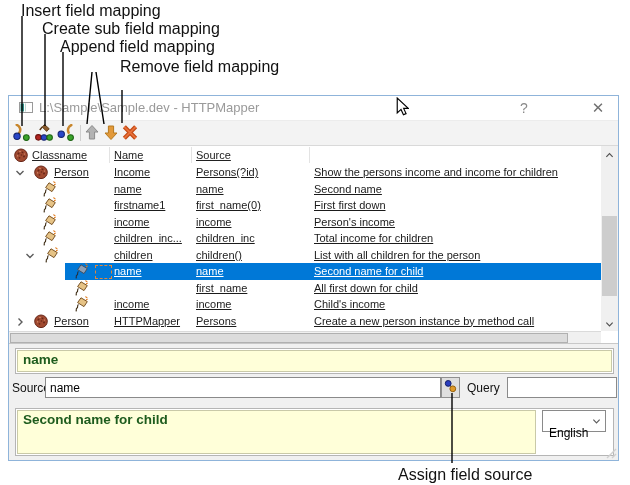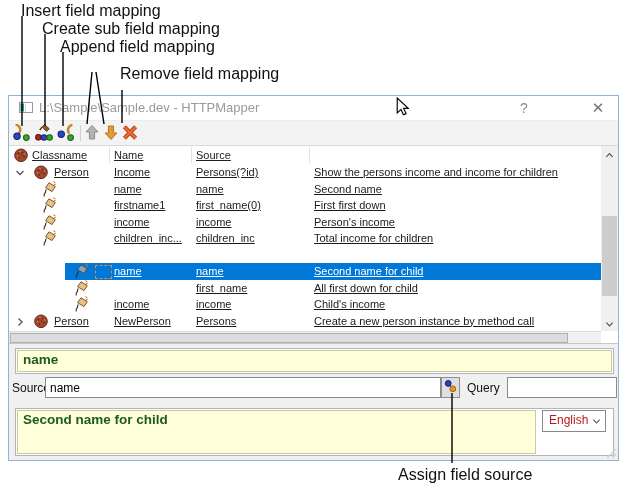--- a/index.html
+++ b/index.html
@@ -44,21 +44,21 @@
   .banner-wrap{position:absolute;background:#fff;border:1px solid #b5b5b5;}
   .banner{position:absolute;left:1px;top:1px;bottom:1px;background:#ffffd9;border:1px solid #c9c9a8;box-sizing:border-box;font-weight:bold;color:#1e5c1e;font-size:13.5px;padding-left:5px;line-height:18px;white-space:nowrap;overflow:hidden;}
   #banner1{left:6px;top:4px;width:597px;height:24px;}
   #banner1 .banner{right:1px;}
   .fld-label{position:absolute;font-size:12px;color:#111;}
   .txt{position:absolute;height:21px;border:1px solid #8a8a8a;background:#fff;font-family:"Liberation Sans",sans-serif;font-size:12px;padding:0 4px;box-sizing:border-box;}
   #assign-btn{position:absolute;left:432px;top:33px;width:19px;height:21px;background:#dfdfdf;border:1px solid #909090;box-sizing:border-box;padding:0;}
   #box2{left:6px;top:64px;width:597px;height:46px;}
   #banner2{width:519px;right:auto;}
   #lang-dd{position:absolute;left:526px;top:1px;width:64px;height:22px;background:#fff;border:1px solid #8a8a8a;box-sizing:border-box;}
-  #lang-dd .dd-text{position:absolute;left:6px;top:2px;font-size:12px;color:#b91c1c;}
+  #lang-dd .dd-text{position:absolute;left:6px;top:15px;font-size:12px;color:#000000;}
   #lang-dd .dd-chev{position:absolute;right:4px;top:6px;}
   #grip{position:absolute;right:1px;bottom:1px;}
   #cursor{position:absolute;left:396px;top:97px;z-index:60;}
 </style>
 </head>
 <body>
 
 <svg width="0" height="0" style="position:absolute">
   <defs>
     <symbol id="icon-tag" viewBox="0 0 16 16">
@@ -89,21 +89,21 @@
       <polyline points="3.5,1.5 7,5 3.5,8.5" stroke="#5c5c5c" stroke-width="1.4" fill="none"></polyline>
     </symbol>
   </defs>
 </svg>
 
 <div id="page">
 
   <div class="ann" style="left:21px;top:2px">Insert field mapping</div>
   <div class="ann" style="left:42px;top:20px">Create sub field mapping</div>
   <div class="ann" style="left:60px;top:38px">Append field mapping</div>
-  <div class="ann" style="left:120px;top:65px">Remove field mapping</div>
+  <div class="ann" style="left:120px;top:58px">Remove field mapping</div>
   <div class="ann" style="left:398px;top:466px">Assign field source</div>
 
   <svg id="lines">
     <line x1="22" y1="16" x2="22" y2="126" stroke="#000" stroke-width="1.4"></line>
     <line x1="45" y1="34" x2="45" y2="126" stroke="#000" stroke-width="1.4"></line>
     <line x1="63" y1="52" x2="63" y2="126" stroke="#000" stroke-width="1.4"></line>
     <line x1="92" y1="72" x2="87" y2="124" stroke="#000" stroke-width="1.4"></line>
     <line x1="96" y1="72" x2="104" y2="124" stroke="#000" stroke-width="1.4"></line>
     <line x1="122" y1="90" x2="122" y2="123" stroke="#000" stroke-width="1.4"></line>
     <line x1="452" y1="393" x2="452" y2="463" stroke="#000" stroke-width="1.4"></line>
@@ -221,20 +221,31 @@
 
       <div class="row" style="top:84px">
         <svg class="ticon" style="left:32px" width="16" height="16">
             <use href="#icon-tag"></use>
           </svg>
         <span class="cell c2">children_inc...</span>
         <span class="cell c3">children_inc</span>
         <span class="cell c4">Total income for children</span>
       </div>
 
+      <div class="row" style="top:100.5px">
+        <svg class="ticon" style="left:16px;top:4px" width="10" height="10">
+            <use href="#chev-down"></use>
+          </svg>
+        <svg class="ticon" style="left:34px" width="16" height="16">
+            <use href="#icon-tag"></use>
+          </svg>
+        <span class="cell c2">children</span>
+        <span class="cell c3">children()</span>
+        <span class="cell c4">List with all children for the person</span>
+      </div>
 
       <div class="row sel" style="top:117px">
         <span class="sel-bg"></span>
         <svg class="ticon" style="left:64px;z-index:2" width="16" height="16">
             <use href="#icon-tag-sel"></use>
           </svg>
         <span class="focus-rect"></span>
         <span class="cell c2">name</span>
         <span class="cell c3">name</span>
         <span class="cell c4">Second name for child</span>
@@ -258,21 +269,21 @@
       </div>
 
       <div class="row" style="top:166.5px">
         <svg class="ticon" style="left:6px;top:4px" width="10" height="10">
             <use href="#chev-right"></use>
           </svg>
         <svg class="ticon" style="left:24px" width="16" height="16">
             <use href="#icon-class"></use>
           </svg>
         <span class="cell" style="left:45px;width:55px">Person</span>
-        <span class="cell c2">NewPerson</span>
+        <span class="cell c2">HTTPMapper</span>
         <span class="cell c3">Persons</span>
         <span class="cell c4">Create a new person instance by method call</span>
       </div>
 
       <div id="vscroll">
         <span class="vs-btn" style="top:0">
           <svg width="9" height="9" viewBox="0 0 10 10" style="margin-top:4px">
               <polyline points="1.5,6.5 5,3 8.5,6.5" stroke="#505050" stroke-width="1.3" fill="none"></polyline>
             </svg>
         </span>

